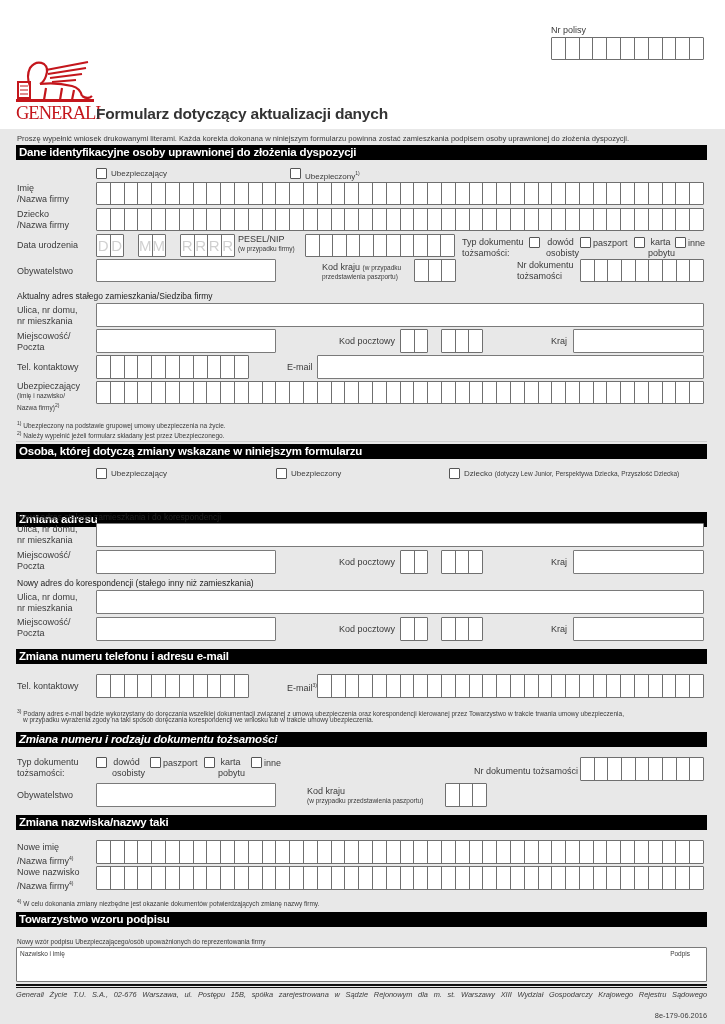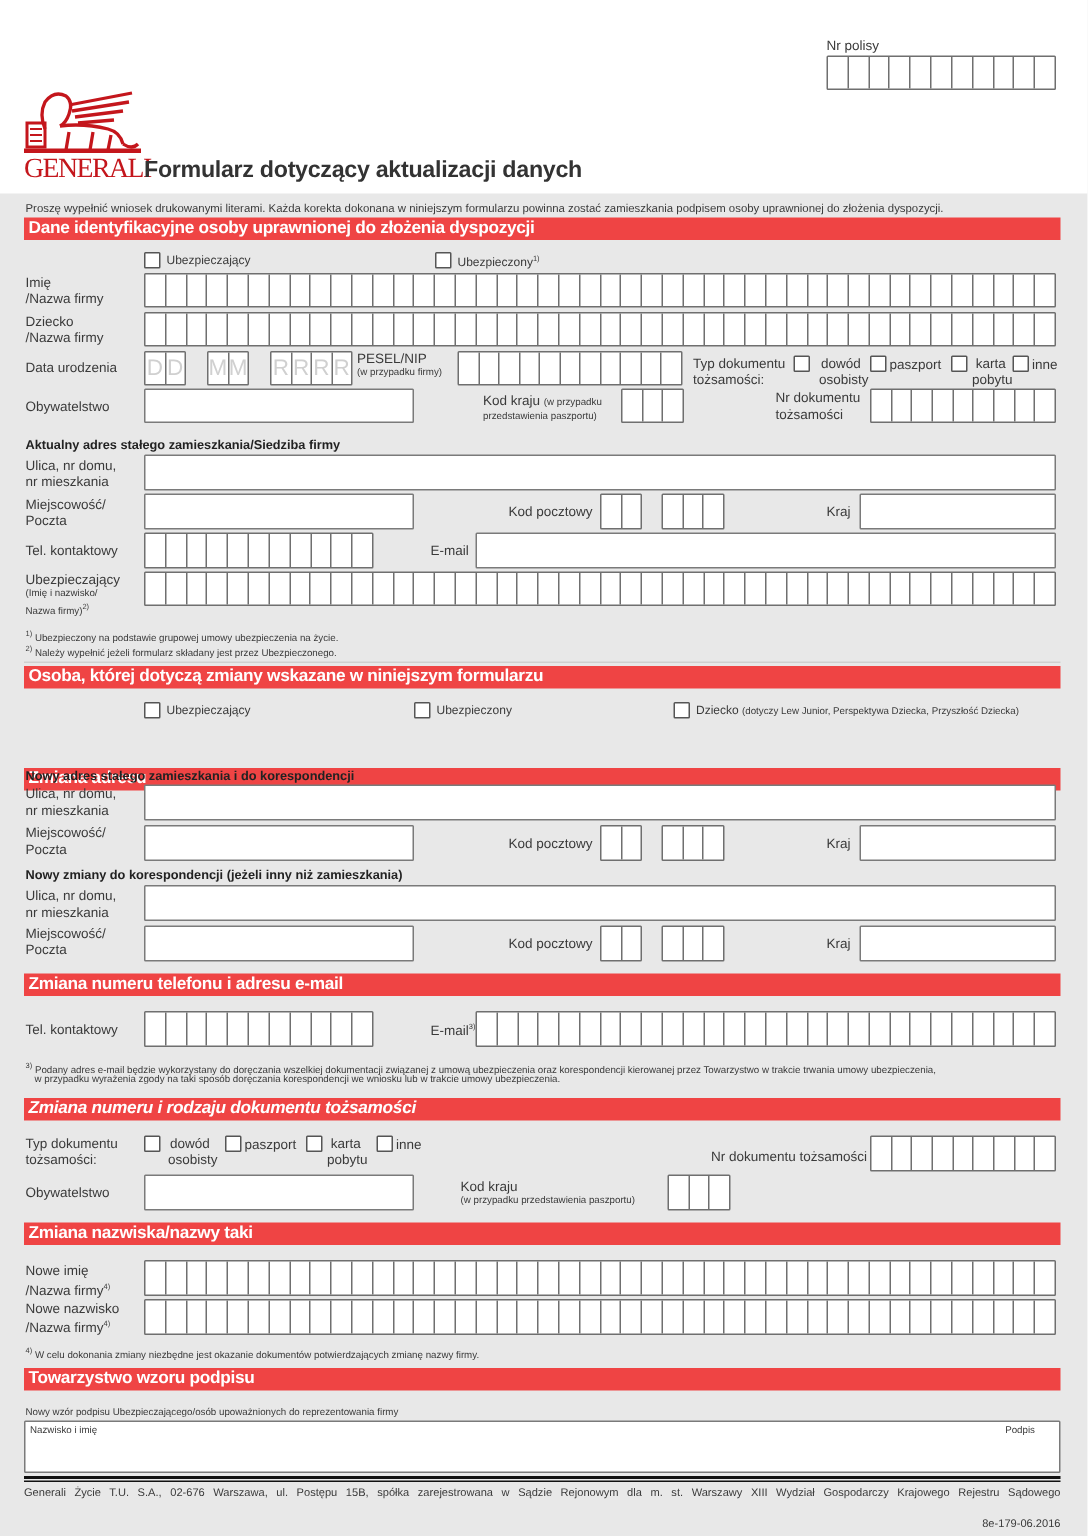--- a/index.html
+++ b/index.html
@@ -3,27 +3,27 @@
 <meta charset="utf-8">
 <style>
   * { box-sizing: border-box; margin: 0; padding: 0; }
   html, body { width: 725px; height: 1024px; background: #ffffff; overflow: hidden; }
   body { font-family: "Liberation Sans", sans-serif; color: #333; position: relative; }
   .abs { position: absolute; }
   .page-bg { position: absolute; left: 0; top: 129px; width: 725px; height: 895px; background: #e8e8e8; }
   .lbl { font-size: 9px; color: #3a3a3a; line-height: 11px; }
   .sm { font-size: 7px; color: #3a3a3a; line-height: 9px; }
   .xs { font-size: 6.5px; color: #3a3a3a; line-height: 8.5px; }
-  .bar { position: absolute; left: 16px; width: 691px; height: 15px; background: #ef4444; color: #fff; font-size: 11.5px; font-weight: bold; line-height: 15px; padding-left: 3px; letter-spacing: -0.2px; }
+  .bar { position: absolute; left: 16px; width: 691px; height: 15px; background: #000000; color: #fff; font-size: 11.5px; font-weight: bold; line-height: 15px; padding-left: 3px; letter-spacing: -0.2px; }
   .box { position: absolute; background: #fff; border: 1px solid #7a7a7a; border-radius: 1px; }
   .cells { position: absolute; display: flex; background: #fff; border: 1px solid #6f6f6f; border-radius: 1px; }
   .cells .c { flex: 1 1 0; border-right: 1px solid #6f6f6f; height: 100%; display: flex; align-items: center; justify-content: center; color: #d0d0d0; font-size: 15px; }
   .cells .c:last-child { border-right: none; }
   .cb { position: absolute; width: 11px; height: 11px; background: #fff; border: 1px solid #555; border-radius: 1px; }
-  .sub { font-weight: bold; font-size: 8.5px; color: #222; }
+  .sub { font-weight: normal; font-size: 8.5px; color: #222; }
   .sup { font-size: 5px; vertical-align: super; }
   .rule { position: absolute; left: 16px; width: 691px; height: 1px; background: #cfcfcf; }
 </style>
 </head>
 <body>
 
 <div class="page-bg"></div>
 
 <div class="abs lbl" style="left:551px;top:25px;">Nr polisy</div>
 <div class="cells" style="left:551px;top:37px;width:153px;height:23px;">
@@ -370,21 +370,21 @@
     <div class="c"></div>
   </div>
 <div class="cells" style="left:441px;top:550px;width:42px;height:24px;">
     <div class="c"></div>
     <div class="c"></div>
     <div class="c"></div>
   </div>
 <div class="abs lbl" style="left:551px;top:557px;">Kraj</div>
 <div class="box" style="left:573px;top:550px;width:131px;height:24px;"></div>
 
-<div class="abs sub" style="left:17px;top:578px;">Nowy zmiany do korespondencji (jeżeli inny niż zamieszkania)</div>
+<div class="abs sub" style="left:17px;top:578px;">Nowy adres do korespondencji (stałego inny niż zamieszkania)</div>
 <div class="abs lbl" style="left:17px;top:592px;">
     <div>Ulica, nr domu,</div>
     <div>nr mieszkania</div>
   </div>
 <div class="box" style="left:96px;top:590px;width:608px;height:24px;"></div>
 <div class="abs lbl" style="left:17px;top:617px;">
     <div>Miejscowość/</div>
     <div>Poczta</div>
   </div>
 <div class="box" style="left:96px;top:617px;width:180px;height:24px;"></div>
@@ -600,15 +600,15 @@
 <div class="bar" style="top:912px;">Towarzystwo wzoru podpisu</div>
 <div class="abs xs" style="left:17px;top:938px;">Nowy wzór podpisu Ubezpieczającego/osób upoważnionych do reprezentowania firmy</div>
 <div class="box" style="left:16px;top:947px;width:691px;height:35px;">
   <div class="abs xs" style="left:3px;top:2px;">Nazwisko i imię</div>
   <div class="abs xs" style="right:16px;top:2px;">Podpis</div>
 </div>
 
 <div class="abs" style="left:16px;top:984px;width:691px;height:2px;background:#111;"></div>
 <div class="abs" style="left:16px;top:987px;width:691px;height:1px;background:#111;"></div>
 <div class="abs" style="left:16px;top:990px;width:691px;font-size:7.4px;line-height:10px;color:#3a3a3a;text-align:justify;">
-  <div style="text-align-last:justify;white-space:nowrap;">Generali Życie T.U. S.A., 02-676 Warszawa, ul. Postępu 15B, spółka zarejestrowana w Sądzie Rejonowym dla m. st. Warszawy XIII Wydział Gospodarczy Krajowego Rejestru Sądowego</div>
+  <div style="text-align-last:justify;white-space:nowrap;font-style:italic;">Generali Życie T.U. S.A., 02-676 Warszawa, ul. Postępu 15B, spółka zarejestrowana w Sądzie Rejonowym dla m. st. Warszawy XIII Wydział Gospodarczy Krajowego Rejestru Sądowego</div>
 </div>
 <div class="abs" style="right:18px;top:1011px;font-size:7.4px;color:#3a3a3a;">8e-179-06.2016</div>
 
 </body></html>

